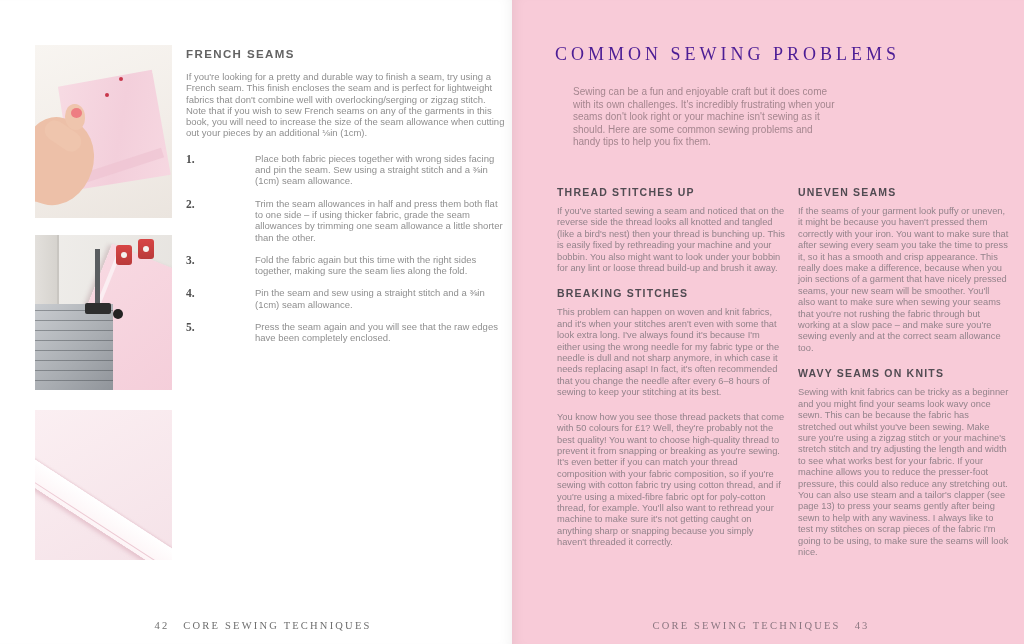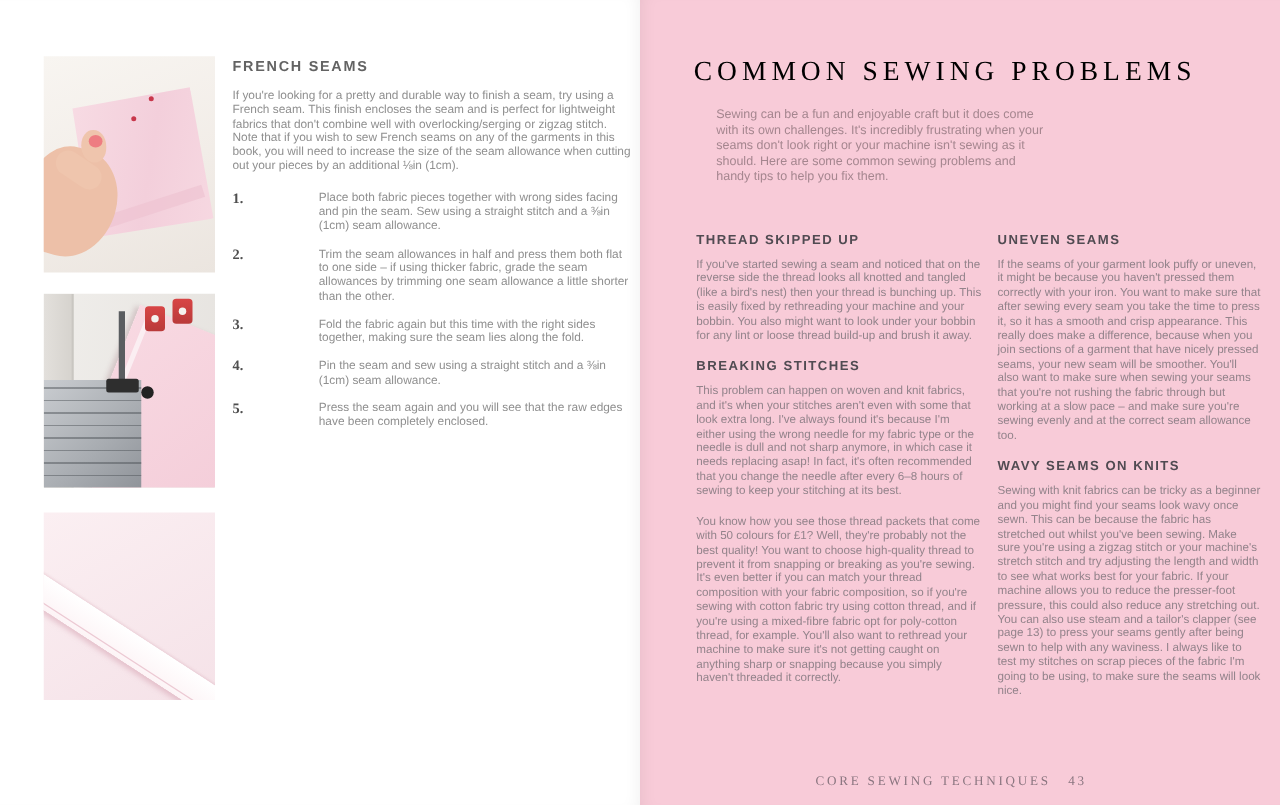--- a/index.html
+++ b/index.html
@@ -66,21 +66,21 @@
 
   .footer { position:absolute; bottom:13px; width:100%; text-align:center;
     font-family:"Liberation Serif", serif; font-size:10.5px; letter-spacing:2.2px; }
   .footer-left { color:#6e6e6e; }
   .footer-right { color:#8b7680; }
   .footer .pgnum { margin:0 14px; }
 
   
   .chapter-title { position:absolute; left:43px; top:44px; width:440px;
     font-family:"Liberation Serif", serif; font-weight:normal;
-    font-size:22px; letter-spacing:4px; color:#000000; white-space:nowrap; }
+    font-size:18px; letter-spacing:4px; color:#4c1d95; white-space:nowrap; }
   .pink-intro { position:absolute; left:45px; top:86px; width:268px;
     font-size:10px; line-height:12.6px; color:#a5868f;margin-left:16px; }
   .pink-cols { position:absolute; left:45px; top:186px; width:452px; display:flex; }
   .pink-col1 { width:228px; margin-right:13px; }
   .pink-col2 { width:211px; }
   .pink-section { margin-bottom:13px; }
   .pink-heading { font-size:10.5px; font-weight:bold; letter-spacing:1.2px; color:#514b52; margin-bottom:8px; }
   .pink-body { font-size:9.3px; line-height:11.4px; color:#93838b; }
 </style>
 </head>
@@ -149,31 +149,34 @@
           <span class="step-num">4.</span>
           <span class="step-text">Pin the seam and sew using a straight stitch and a ⅜in (1cm) seam allowance.</span>
         </li>
         <li class="step">
           <span class="step-num">5.</span>
           <span class="step-text">Press the seam again and you will see that the raw edges have been completely enclosed.</span>
         </li>
       </ol>
     </div>
 
+    <div class="footer footer-left">
+      <span class="pgnum">42</span><span>CORE SEWING TECHNIQUES</span>
+    </div>
   </div>
 
   <div class="page page-right">
 
     <h1 class="chapter-title">COMMON SEWING PROBLEMS</h1>
     <p class="pink-intro">Sewing can be a fun and enjoyable craft but it does come with its own challenges. It's incredibly frustrating when your seams don't look right or your machine isn't sewing as it should. Here are some common sewing problems and handy tips to help you fix them.</p>
 
     <div class="pink-cols">
       <div class="pink-col1">
         <div class="pink-section">
-          <h3 class="pink-heading">THREAD SKIPPED UP</h3>
+          <h3 class="pink-heading">THREAD STITCHES UP</h3>
           <p class="pink-body">If you've started sewing a seam and noticed that on the reverse side the thread looks all knotted and tangled (like a bird's nest) then your thread is bunching up. This is easily fixed by rethreading your machine and your bobbin. You also might want to look under your bobbin for any lint or loose thread build-up and brush it away.</p>
         </div>
         <div class="pink-section">
           <h3 class="pink-heading">BREAKING STITCHES</h3>
           <p class="pink-body">This problem can happen on woven and knit fabrics, and it's when your stitches aren't even with some that look extra long. I've always found it's because I'm either using the wrong needle for my fabric type or the needle is dull and not sharp anymore, in which case it needs replacing asap! In fact, it's often recommended that you change the needle after every 6–8 hours of sewing to keep your stitching at its best.</p>
         </div>
         <div class="pink-section">
           <p class="pink-body">You know how you see those thread packets that come with 50 colours for £1? Well, they're probably not the best quality! You want to choose high-quality thread to prevent it from snapping or breaking as you're sewing. It's even better if you can match your thread composition with your fabric composition, so if you're sewing with cotton fabric try using cotton thread, and if you're using a mixed-fibre fabric opt for poly-cotton thread, for example. You'll also want to rethread your machine to make sure it's not getting caught on anything sharp or snapping because you simply haven't threaded it correctly.</p>
         </div>
       </div>

